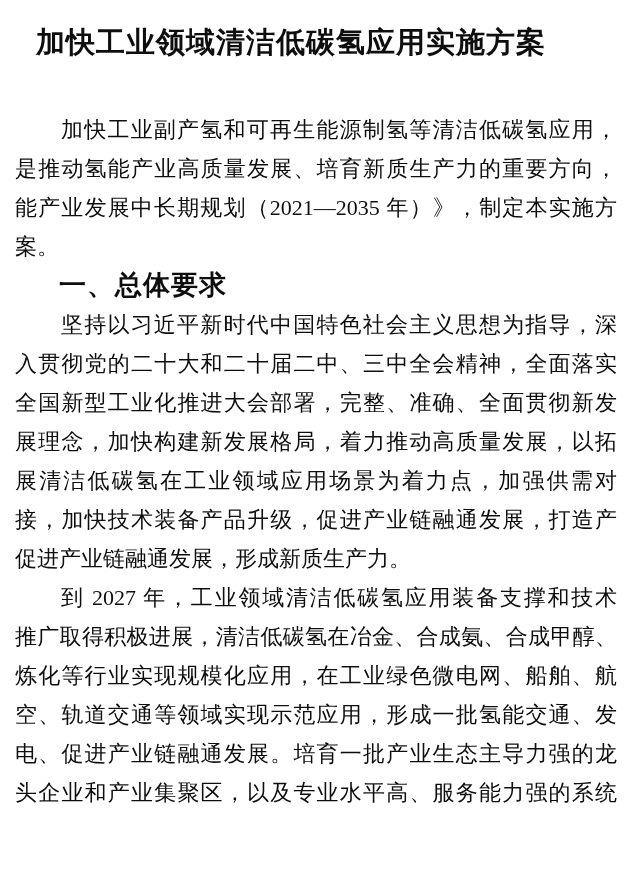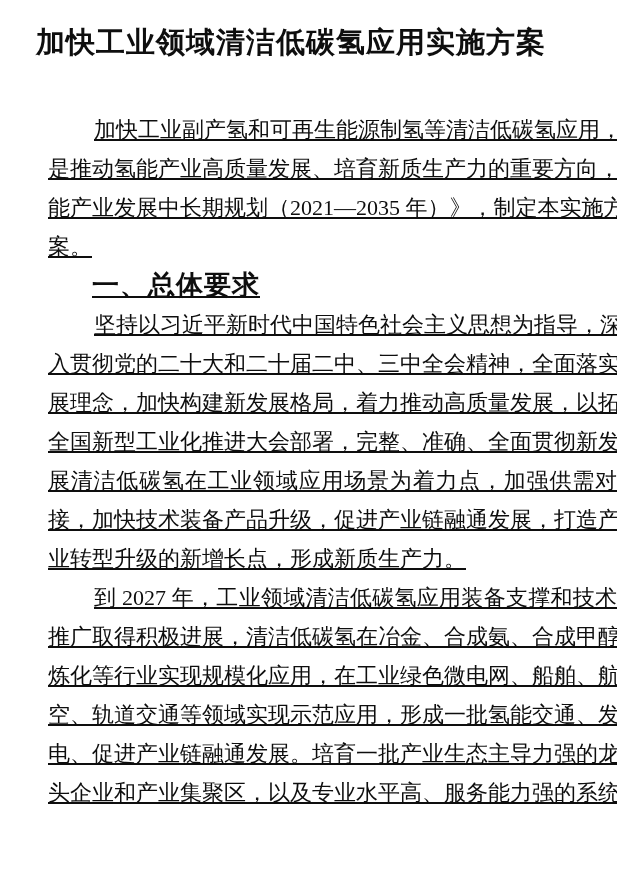--- a/index.html
+++ b/index.html
@@ -20,22 +20,21 @@
     height: 40px;
     line-height: 40px;
     text-align: left;
     font-family: "Liberation Serif", serif;
     font-weight: bold;
     font-size: 29px;
     letter-spacing: 1px;
     white-space: nowrap;
   }
   .doc-body {
-    margin: 48px 25px 0 48px; 
-    text-decoration: underline;
+    margin: 48px 25px 0 15px; 
   }
   .line {
     font-family: "Liberation Serif", serif;
     font-size: 22px;
     height: 39px;
     line-height: 39px;
     text-align: justify;
     text-align-last: justify;
     white-space: nowrap;
     overflow: hidden;
@@ -72,25 +71,25 @@
       <div class="line">是推动氢能产业高质量发展、培育新质生产力的重要方向，</div>
       <div class="line">能产业发展中长期规划（2021—2035 年）》，制定本实施方</div>
       <div class="line lastline">案。</div>
     </div>
 
     <div class="heading">一、总体要求</div>
 
     <div>
       <div class="line first">坚持以习近平新时代中国特色社会主义思想为指导，深</div>
       <div class="line">入贯彻党的二十大和二十届二中、三中全会精神，全面落实</div>
+      <div class="line">全国新型工业化推进大会部署，完整、准确、全面贯彻新发</div>
       <div class="line">展理念，加快构建新发展格局，着力推动高质量发展，以拓</div>
-      <div class="line">全国新型工业化推进大会部署，完整、准确、全面贯彻新发</div>
       <div class="line">展清洁低碳氢在工业领域应用场景为着力点，加强供需对</div>
       <div class="line">接，加快技术装备产品升级，促进产业链融通发展，打造产</div>
-      <div class="line lastline">业转型升级的新增长点，形成新质生产力。</div>
+      <div class="line lastline">促进产业链融通发展，形成新质生产力。</div>
     </div>
 
     <div>
       <div class="line first">到 2027 年，工业领域清洁低碳氢应用装备支撑和技术</div>
       <div class="line">推广取得积极进展，清洁低碳氢在冶金、合成氨、合成甲醇、</div>
       <div class="line">炼化等行业实现规模化应用，在工业绿色微电网、船舶、航</div>
       <div class="line">空、轨道交通等领域实现示范应用，形成一批氢能交通、发</div>
       <div class="line">电、促进产业链融通发展。培育一批产业生态主导力强的龙</div>
       <div class="line">头企业和产业集聚区，以及专业水平高、服务能力强的系统</div>
     </div>

